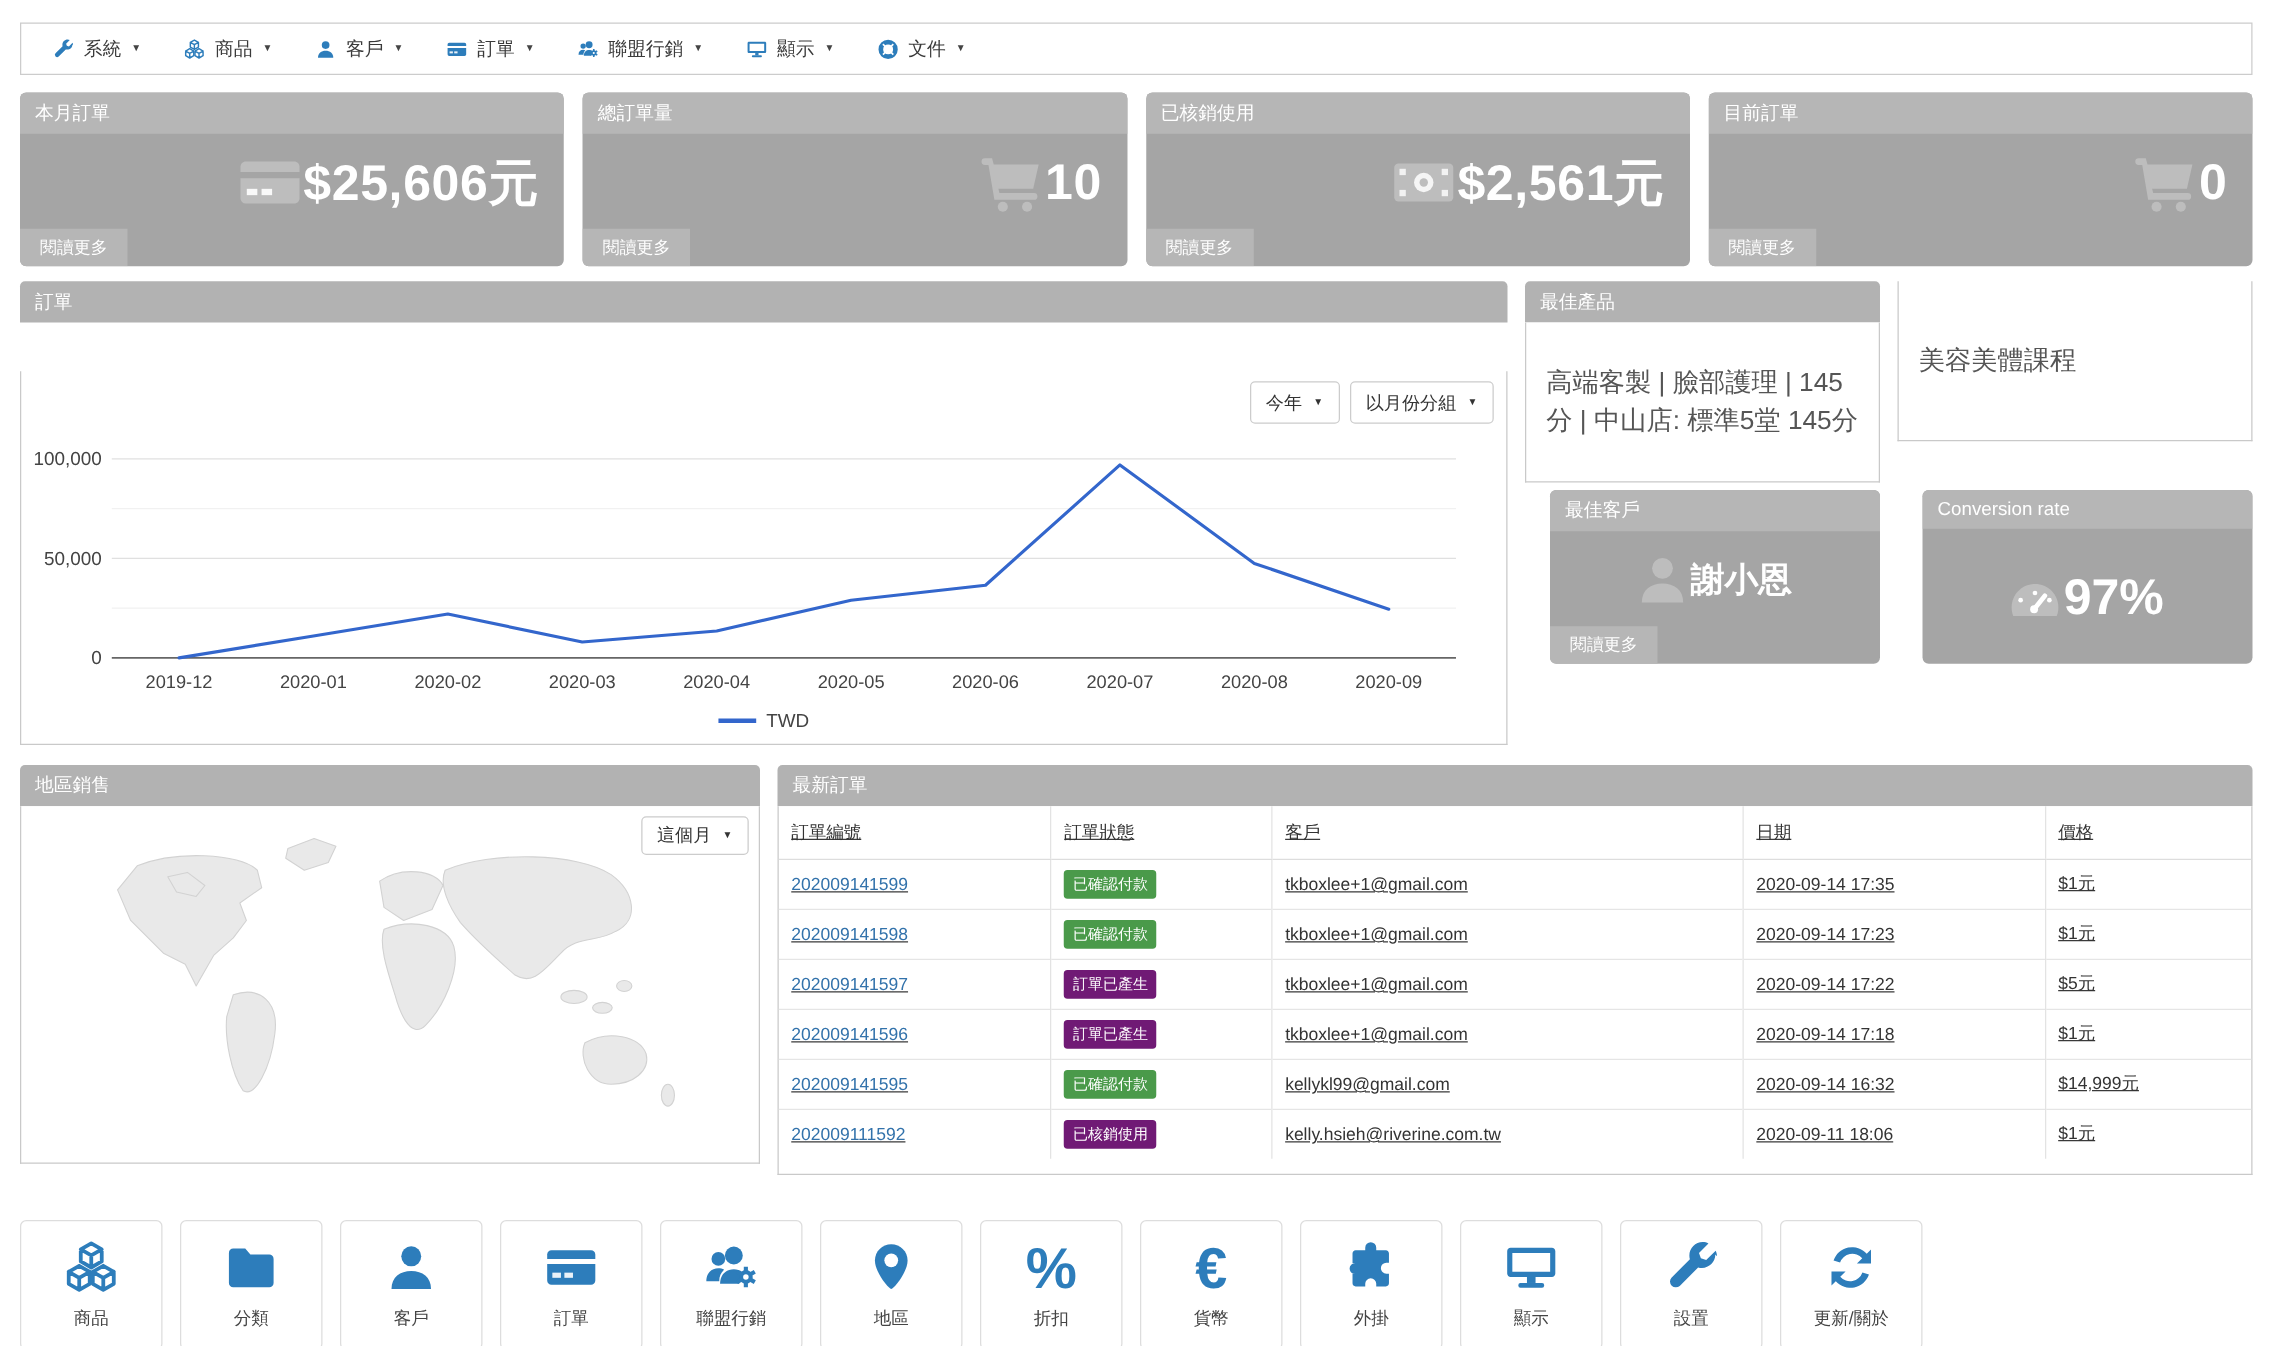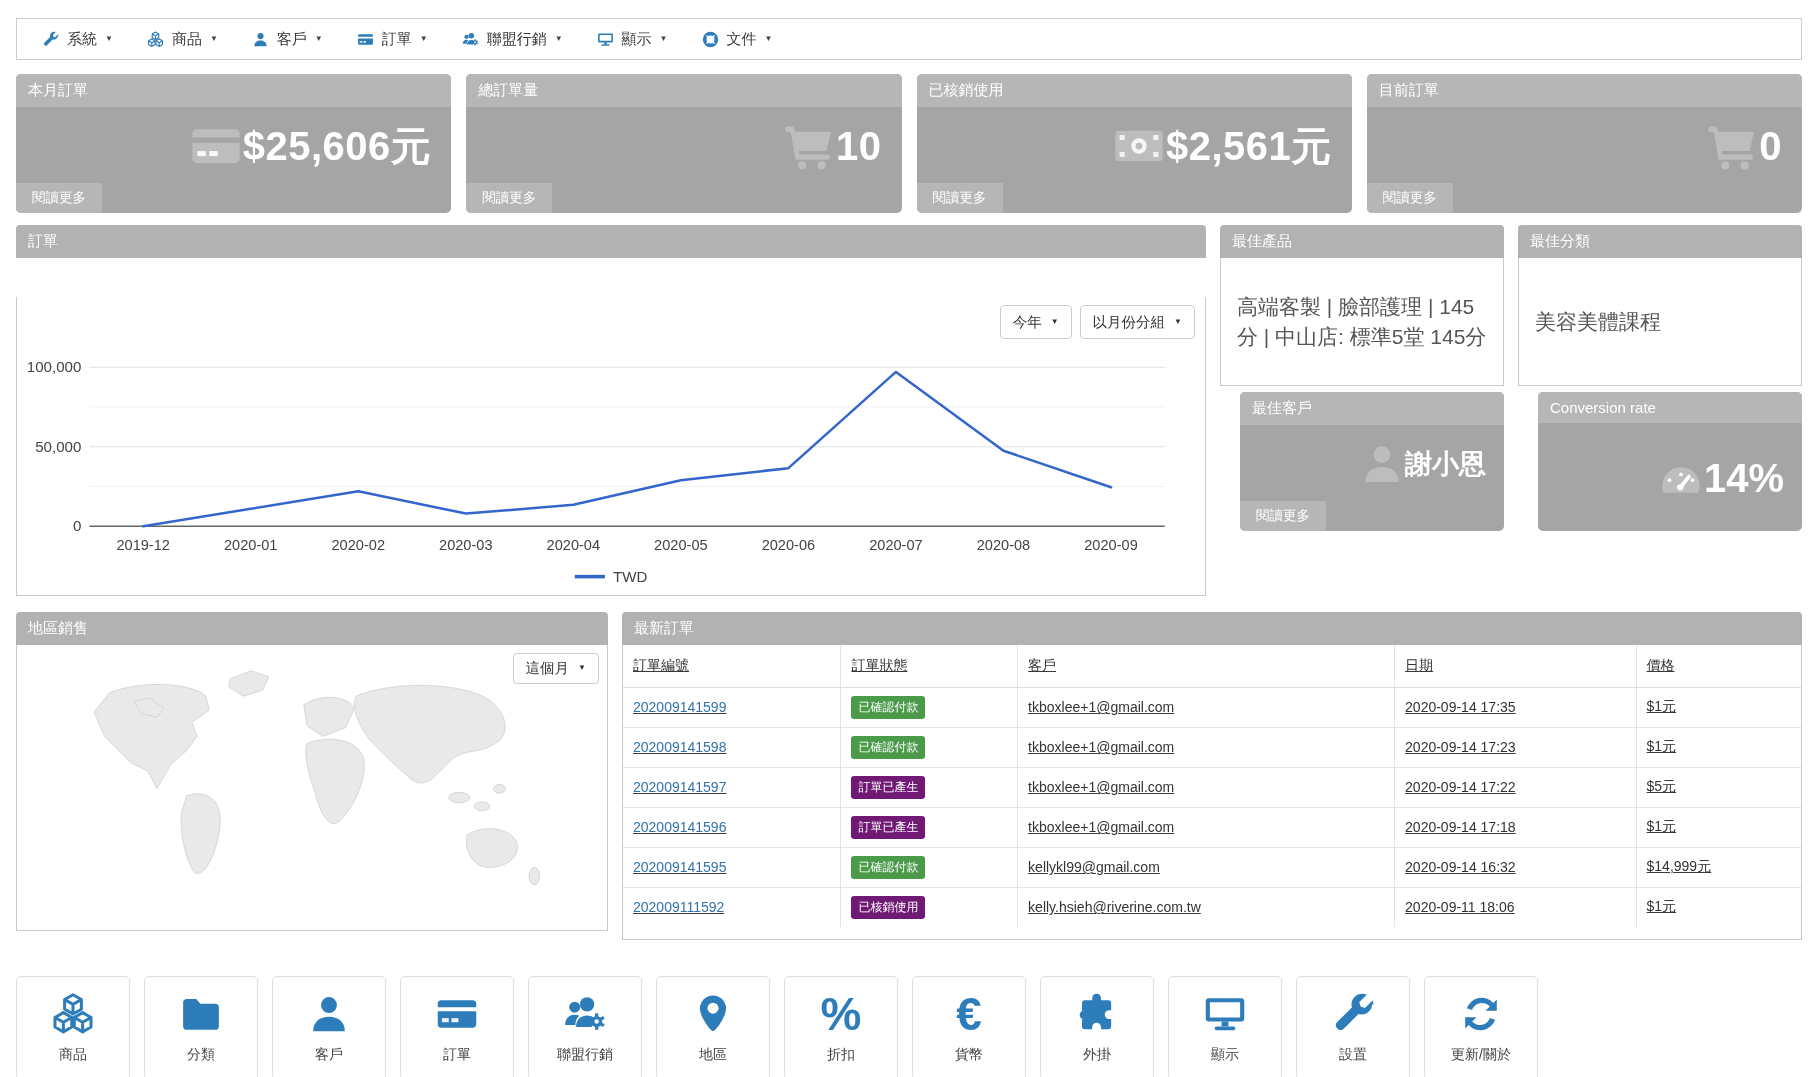--- a/index.html
+++ b/index.html
@@ -39,21 +39,21 @@
   .btn{display:inline-flex;align-items:center;gap:9px;background:#fff;border:1px solid #ccc;border-radius:4px;padding:5px 12px;font-size:14.5px;color:#333;cursor:pointer;}
   .btn .caret{color:#333;}
 
   .right-col{flex:1;display:flex;flex-direction:column;gap:6px;}
   .right-grid{display:flex;gap:14px;}
   .half{flex:1;min-width:0;}
   .info-body{height:128px;display:flex;align-items:center;padding:0 16px;font-size:21px;color:#555;line-height:1.4;}
 
   .gray-card{background:var(--card-gray);border-radius:5px;color:#fff;overflow:hidden;margin-left:20px;}
   .gray-head{background:var(--card-gray-light);padding:7px 12px;font-size:15px;}
-  .gray-body{display:flex;align-items:center;justify-content:flex-end;padding:6px 18px 2px 14px;height:66px;}
+  .gray-body{display:flex;align-items:center;justify-content:center;padding:6px 18px 2px 14px;height:66px;}
   .gray-body.body-tall{height:98px;}
   .gray-icon{color:#bdbdbd;display:inline-flex;}
   .gray-icon svg{width:46px;height:46px;}
   .customer-name{font-size:27px;font-weight:bold;}
   .conv-value{font-size:40px;font-weight:bold;}
   .gray-foot span{display:inline-block;background:var(--card-gray-light);padding:6px 16px;font-size:13.5px;margin-top:2px;}
 
   
   .bottom-row{display:flex;gap:14px;margin-top:16px;align-items:flex-start;}
   .geo-panel{width:592px;flex:none;}
@@ -289,21 +289,20 @@
       </div>
     </div>
 
     <div class="right-col">
       <div class="right-grid">
         <div class="half">
           <div class="panel-head">最佳產品</div>
           <div class="panel-body info-body">高端客製 | 臉部護理 | 145分 | 中山店: 標準5堂 145分</div>
         </div>
         <div class="half">
-          <div class="panel-head">最佳分類</div>
           <div class="panel-body info-body">美容美體課程</div>
         </div>
       </div>
       <div class="right-grid">
         <div class="half gray-card">
           <div class="gray-head">最佳客戶</div>
           <div class="gray-body">
             <span class="gray-icon">
                 <svg viewBox="0 0 32 32" fill="currentColor">
                   <circle cx="16" cy="9.5" r="5.8"></circle>
@@ -324,21 +323,21 @@
                   <path d="M16 8.5C8.8 8.5 3 14.3 3 21.5c0 1.7.3 3.3.9 4.8h24.2c.6-1.5.9-3.1.9-4.8C29 14.3 23.2 8.5 16 8.5z"></path>
                   <g fill="#fff">
                     <circle cx="8" cy="17.5" r="1.3"></circle>
                     <circle cx="16" cy="13.5" r="1.3"></circle>
                     <circle cx="24" cy="17.5" r="1.3"></circle>
                   </g>
                   <line x1="15.5" y1="22.5" x2="21.5" y2="15" stroke="#fff" stroke-width="2.6" stroke-linecap="round"></line>
                   <circle cx="15.5" cy="22.5" r="2.2" fill="#fff"></circle>
                 </svg>
               </span>
-            <span class="conv-value">14%</span>
+            <span class="conv-value">97%</span>
           </div>
         </div>
       </div>
     </div>
   </section>
 
   <section class="bottom-row">
     <div class="geo-panel">
       <div class="panel-head">地區銷售</div>
       <div class="panel-body geo-body">

